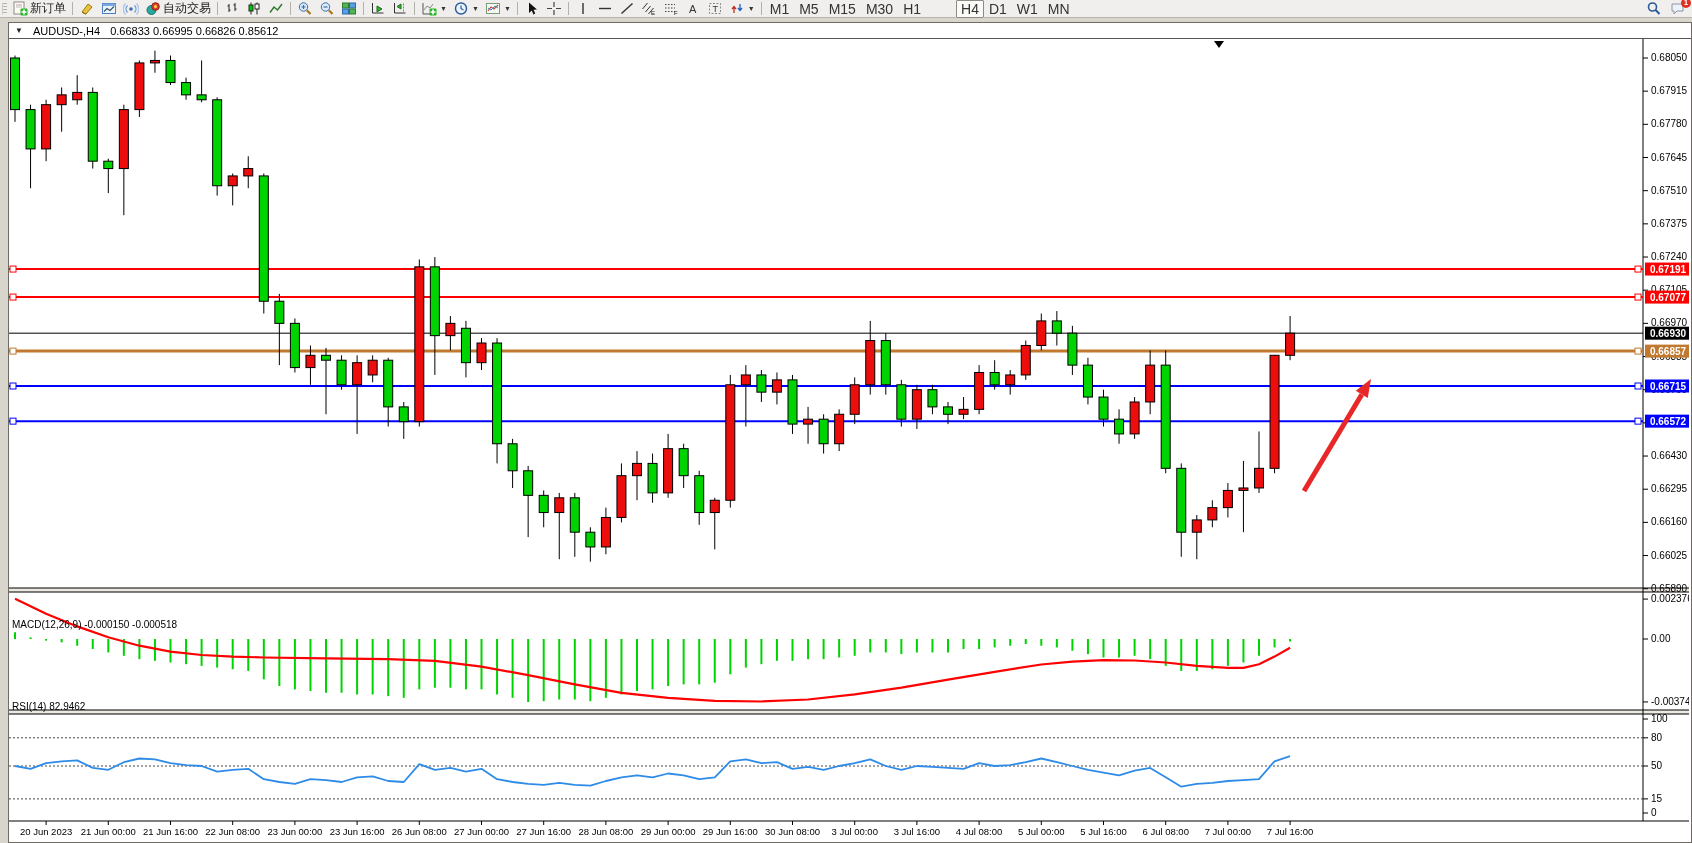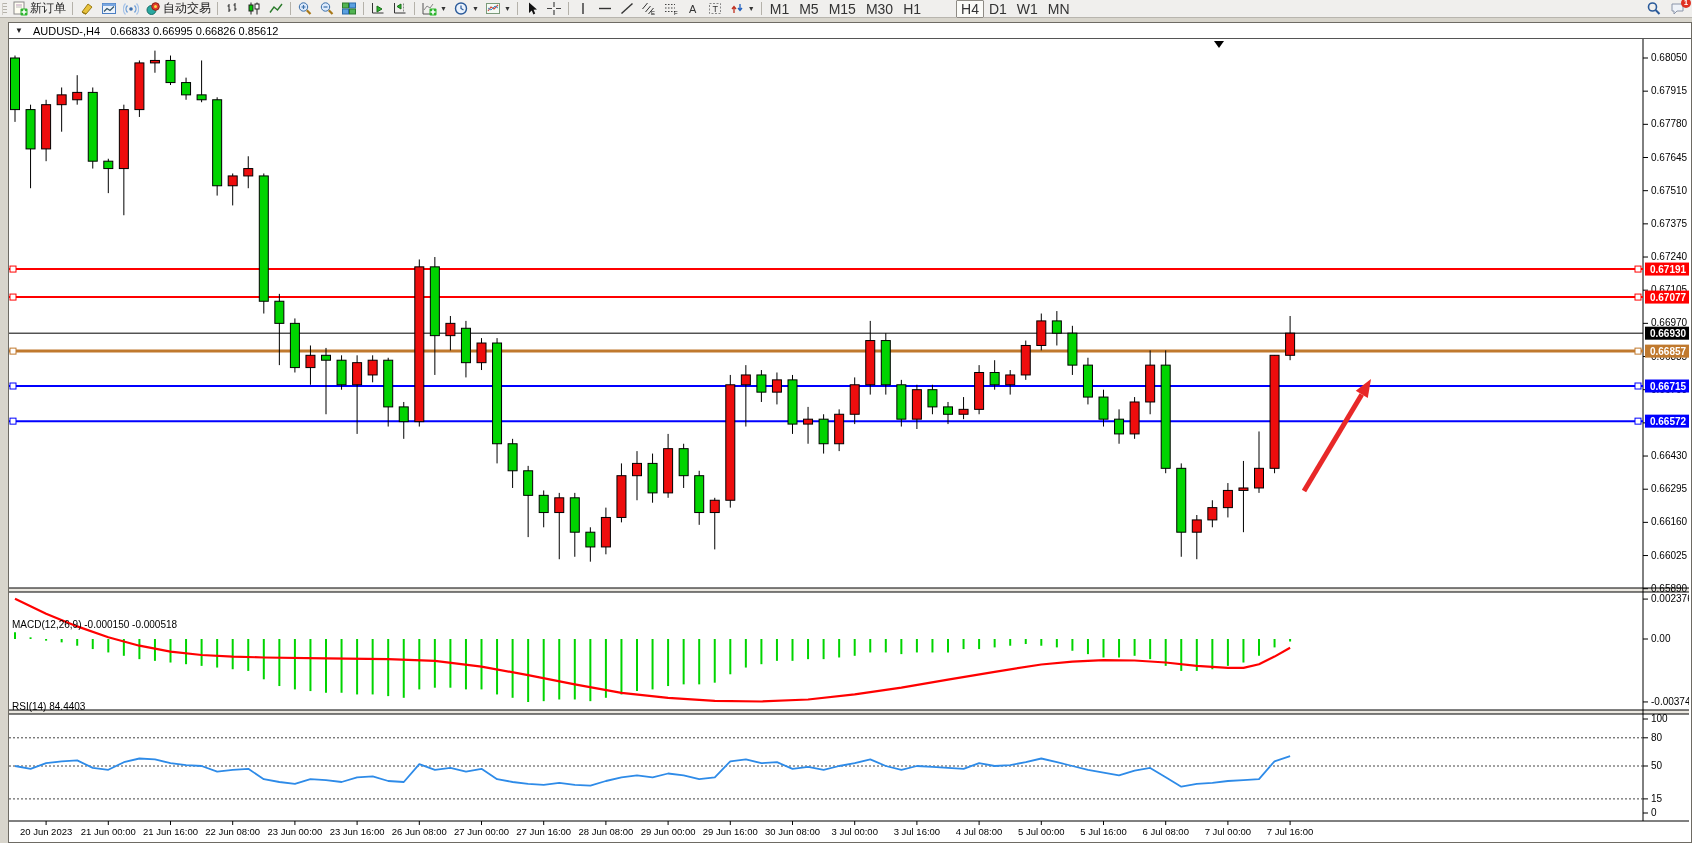--- a/index.html
+++ b/index.html
@@ -283,21 +283,21 @@
 </div>
 
 <div id="chartwin">
   <div id="titlebar">
     <span id="collapse">▼</span>
     <span>AUDUSD-,H4</span>
     <span>0.66833 0.66995 0.66826 0.85612</span>
   </div>
   <div id="panelabels">
     <div id="macd-header">MACD(12,26,9) -0.000150 -0.000518</div>
-    <div id="rsi-header">RSI(14) 84.4403</div>
+    <div id="rsi-header">RSI(14) 82.9462</div>
   </div>
   <svg id="chart" width="1680" height="803" viewBox="0 0 1680 803">
       <rect x="0" y="0" width="1680" height="803" fill="#ffffff"></rect>
       <rect x="0" y="549" width="1680" height="4" fill="#ece9e2"></rect>
       <rect x="0" y="671" width="1680" height="4" fill="#ece9e2"></rect>
       <line x1="0" y1="549" x2="1680" y2="549" stroke="#000" stroke-width="1"></line>
       <line x1="0" y1="553" x2="1680" y2="553" stroke="#000" stroke-width="1"></line>
       <line x1="0" y1="671" x2="1680" y2="671" stroke="#000" stroke-width="1"></line>
       <line x1="0" y1="675" x2="1680" y2="675" stroke="#000" stroke-width="1"></line>
       <line x1="0" y1="782" x2="1680" y2="782" stroke="#000" stroke-width="1"></line>

